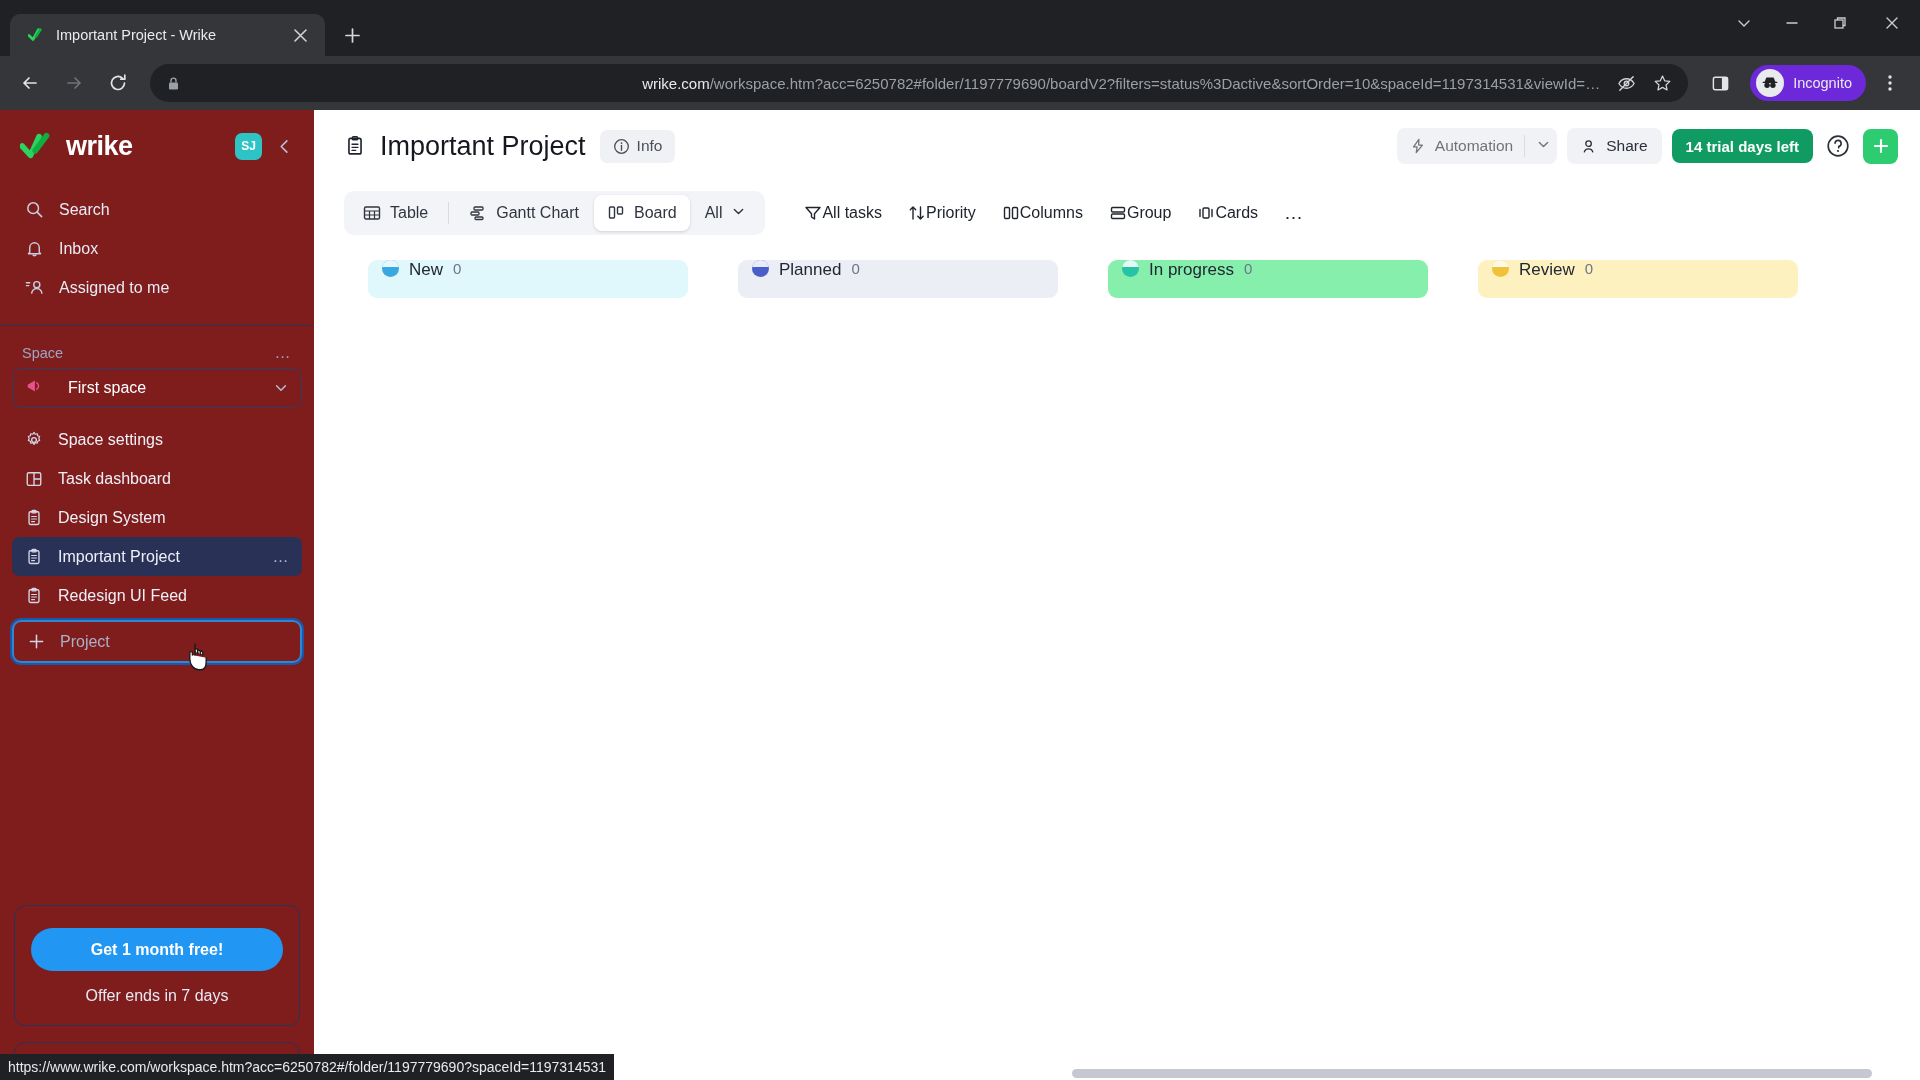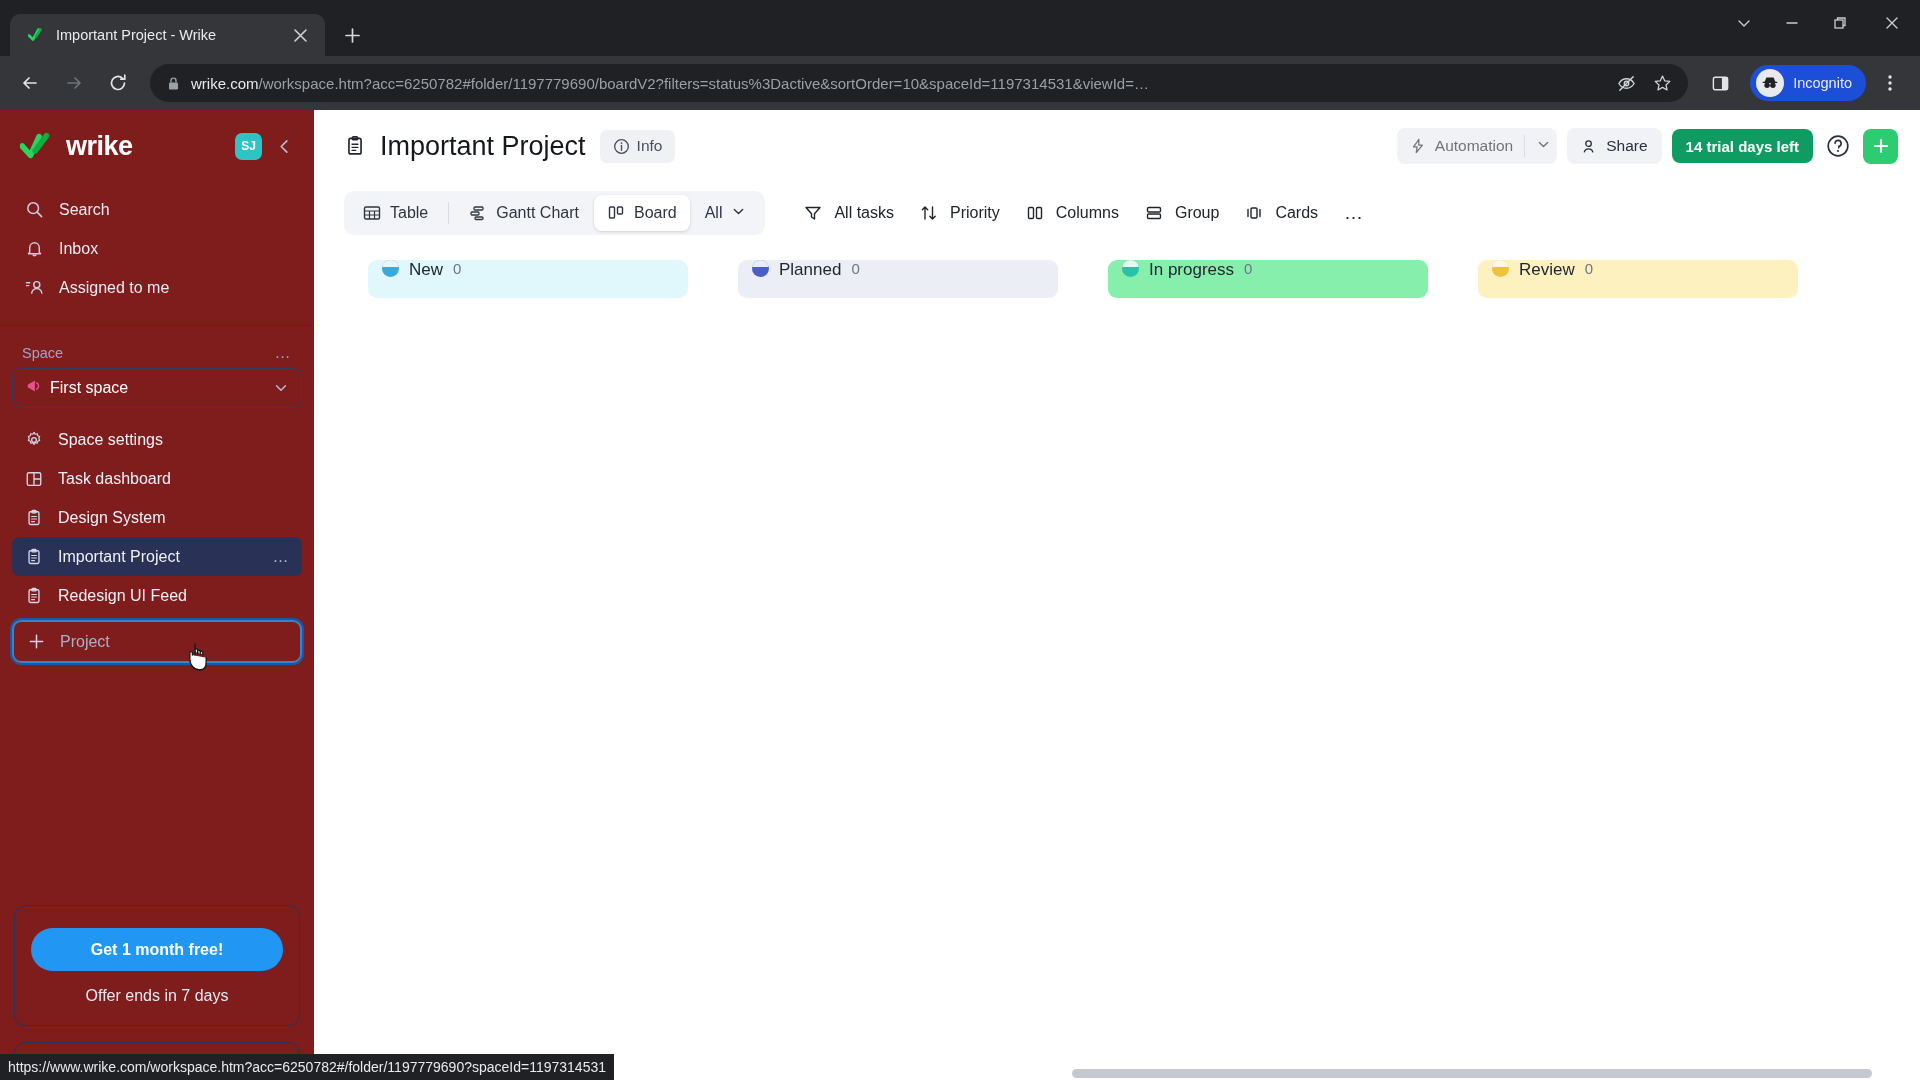--- a/index.html
+++ b/index.html
@@ -33,28 +33,29 @@
 
   .toolbar {
     height: 54px; background:#35363a; display:flex; align-items:center; gap:4px; padding: 0 10px;
   }
   .tb-icon { width:40px; height:40px; border-radius:50%; display:flex; align-items:center; justify-content:center; color:#e2e4e7; flex:none; }
   .tb-icon.dim { color:#6f7378; }
   .omnibox {
     flex:1; height:38px; background:#202124; border-radius:19px;
     display:flex; align-items:center; padding: 0 10px 0 16px; gap:10px; margin: 0 8px;
     min-width: 0;
+    text-align: right;
   }
   .lock { width:15px; height:15px; flex:none; color:#9aa0a6; display:flex; }
   .urltext { flex:1; font-size:15px; color:#9aa0a6; white-space:nowrap; overflow:hidden; min-width:0; }
   .urltext b { color:#e8eaed; font-weight:400; }
   .omni-right { display:flex; align-items:center; gap:4px; }
   .omni-btn { width:32px; height:32px; display:flex; align-items:center; justify-content:center; color:#d2d5d8; border-radius:50%; }
   .incognito-pill {
-    height:36px; background:#1d4ed8; border-radius:18px; display:flex; align-items:center;
+    height:36px; background:#6d28d9; border-radius:18px; display:flex; align-items:center;
     gap:9px; padding: 0 14px 0 6px; margin-left:6px;
   }
   .incog-av { width:28px; height:28px; border-radius:50%; background:#e8eaed; display:flex; align-items:center; justify-content:center; }
   .incog-label { color:#e8eaed; font-size:14.5px; }
 
   
   .page { flex:1; display:flex; background:#fff; position:relative; }
 
   
   .sidebar {
@@ -75,21 +76,21 @@
     height:39px; display:flex; align-items:center; gap:14px; padding: 0 12px; border-radius:7px;
     color:#e9ebf5; font-size:16px; position:relative;
   }
   .sb-item .ico { width:21px; height:21px; flex:none; display:flex; align-items:center; justify-content:center; color:#c9cde0; }
   .sb-sep { height:1px; background:#2c3257; margin: 4px 0 0 0; }
 
   .sb-space-label { font-size:14.5px; color:#9ea5c4; padding: 18px 22px 6px 22px; display:flex; align-items:center; }
   .sb-space-label .dots { margin-left:auto; color:#9ea5c4; letter-spacing:1.5px; font-size:16px; }
   .space-row {
     margin: 0 12px; height:40px; border:1px solid #333a63; border-radius:9px;
-    display:flex; align-items:center; gap:7px; padding: 0 12px; font-size:16px; color:#fff;
+    display:flex; align-items:center; gap:25px; padding: 0 12px; font-size:16px; color:#fff;
   }
   .space-row .chev { margin-left:auto; color:#b8bed6; display:flex; }
   .sb-links { padding: 12px 12px 0 12px; }
   .sb-link {
     height:39px; display:flex; align-items:center; gap:14px; padding: 0 12px; border-radius:7px;
     font-size:16px; color:#eef0f8; position:relative;
   }
   .sb-link .ico { width:20px; height:20px; flex:none; display:flex; align-items:center; justify-content:center; color:#d3d7e8; }
   .sb-link.active { background:#2a3156; }
   .sb-link .rowdots { margin-left:auto; color:#b6bcd4; letter-spacing:1.5px; font-size:16px; }
@@ -148,21 +149,21 @@
     height:44px; background:#f3f4f7; border-radius:10px; display:flex; align-items:center; padding: 4px 6px; gap:2px;
   }
   .vtab {
     height:36px; border-radius:8px; display:flex; align-items:center; gap:9px; padding: 0 13px;
     font-size:16px; color:#30353f; white-space:nowrap;
   }
   .vtab.active { background:#fff; box-shadow: 0 1px 3px rgba(0,0,0,.15); }
   .vdivider { width:1px; height:22px; background:#d8dbe3; margin: 0 5px; }
   .toolsgroup { display:flex; align-items:center; gap:0; margin-left:26px; }
   .tool {
-    height:38px; display:flex; align-items:center; gap:12px; padding: 0 13px; border-radius:8px;
+    height:38px; display:flex; align-items:center; gap:0; padding: 0 13px; border-radius:8px;
     font-size:16px; color:#20242d; white-space:nowrap;
   }
   .tool .dots3 { letter-spacing:2px; font-size:19px; line-height:10px; }
 
   .board { flex:1; display:flex; gap:26px; padding: 16px 0 0 30px; align-items:flex-start; overflow:hidden; }
   .bcol { width:344px; flex:none; }
   .bcol-head {
     height:38px; border-radius:9px; display:flex; align-items:flex-start; gap:10px; padding: 0 14px;
     font-size:17px; color:#222733;margin-left:24px;
   }

